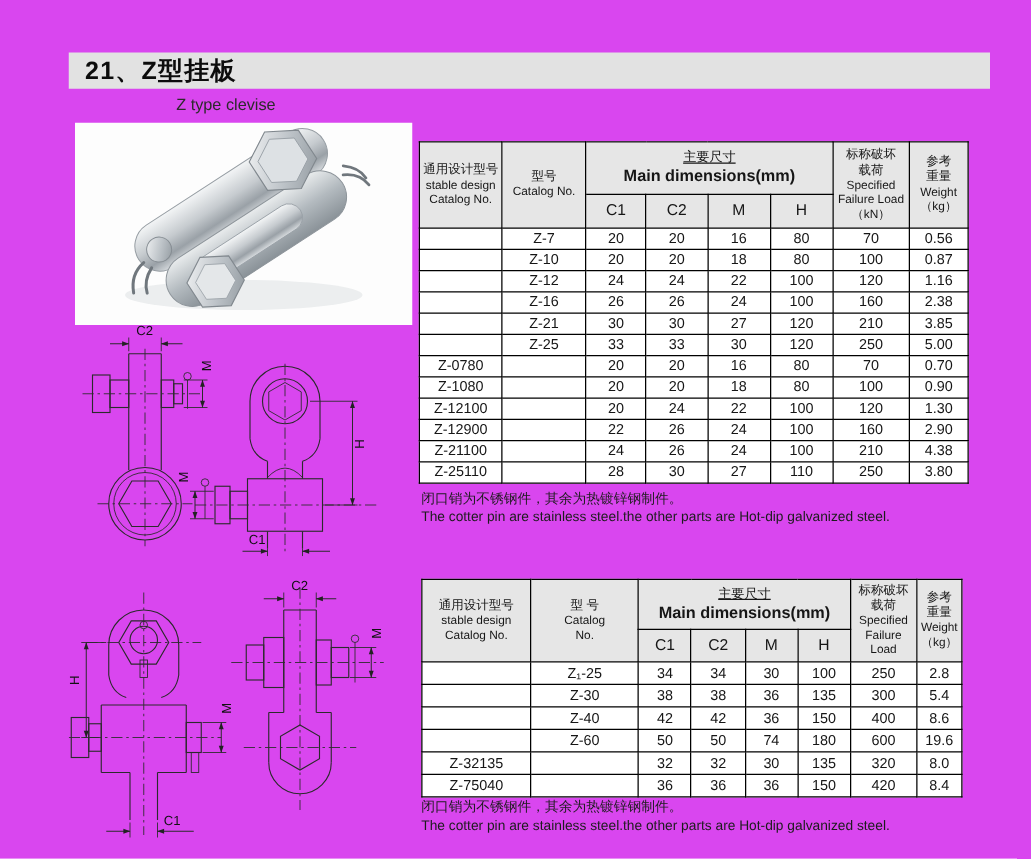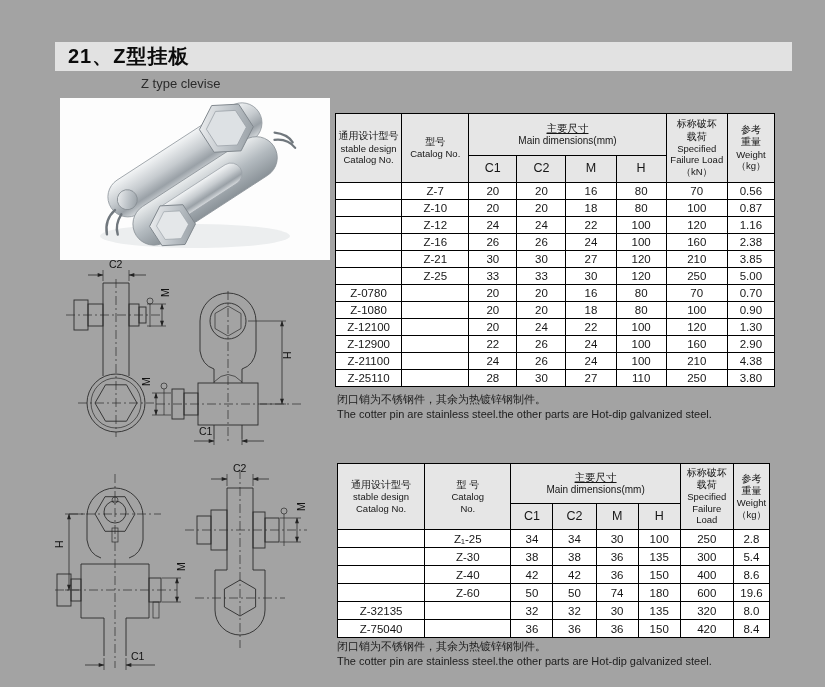--- a/index.html
+++ b/index.html
@@ -1,33 +1,33 @@
 <!DOCTYPE html>
 <html><head>
 <meta charset="utf-8">
 <style>
   * { margin:0; padding:0; box-sizing:border-box; }
   html,body { background:#ffffff; }
   body { font-family:"Liberation Sans","DejaVu Sans",sans-serif; }
-  .page { position:relative; width:825px; height:687px; background:#a3a3a3; overflow:hidden; }
+  .page { position:relative; width:825px; height:687px; background:#d946ef; overflow:hidden; }
 
   .title-bar { position:absolute; left:55px; top:42px; width:737px; height:29px;
                background:#e2e2e2; display:flex; align-items:center; }
   .title-bar .t { font-size:20px; font-weight:bold; color:#0c0c0c; padding-left:13px; letter-spacing:1px; }
   .subtitle { position:absolute; left:141px; top:76px; font-size:13px; color:#2b2b2b; }
 
   .panel { position:absolute; }
 
   table.spec { position:absolute; border-collapse:collapse; table-layout:fixed; background:#fff; }
   table.spec th, table.spec td { border:1px solid #000; text-align:center; vertical-align:middle;
                color:#161616; overflow:hidden; padding:0 1px; }
   table.spec th { background:#e6e6e6; font-weight:normal; font-size:9.5px; line-height:1.22; }
   table.spec th .zh { font-size:10px; }
   table.spec th.dims .zh { font-size:10.5px;text-decoration:underline; }
-  table.spec th.dims .en { font-size:10px; }
+  table.spec th.dims .en { font-size:13px;font-weight:bold; }
   table.spec tr.sub th { font-size:12.5px; }
   table.spec td { font-size:11.5px; }
   #table1 { left:335px; top:113px; }
   #table1 tbody tr { height:17px; }
   #table1 thead tr.main th { height:42px; }
   #table1 thead tr.sub th { height:27px; }
   #table2 { left:337px; top:463px; }
   #table2 tbody tr { height:18px; }
   #table2 thead tr.main th { height:40px; }
   #table2 thead tr.sub th { height:26px; }

